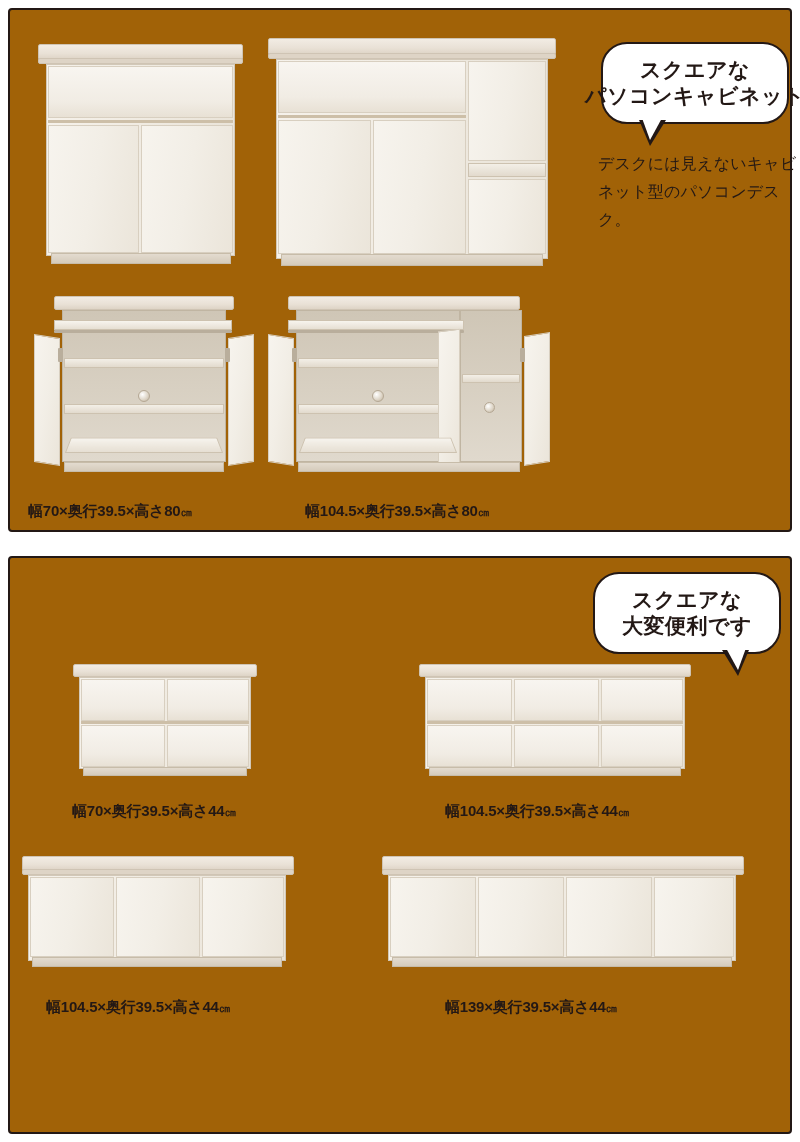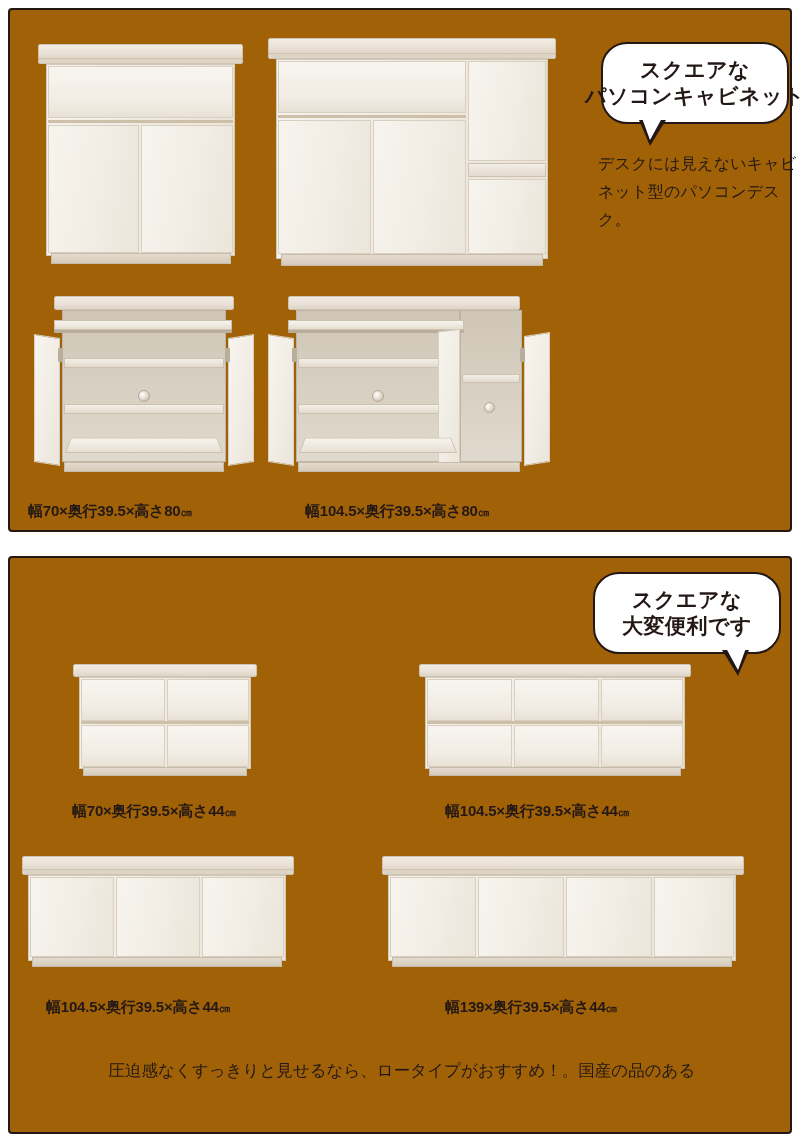--- a/index.html
+++ b/index.html
@@ -337,14 +337,13 @@
   </div>
   <div class="caption" style="left:36px; top:440px;">
     <span>幅104.5×奥行39.5×高さ44</span><span class="u">㎝</span>
   </div>
   <div class="caption" style="left:435px; top:440px;">
     <span>幅139×奥行39.5×高さ44</span><span class="u">㎝</span>
   </div>
 </div>
 
 <div id="copy-lowboard">
-  <div>圧迫感なくすっきりと見せるなら、ロータイプがおすすめ！。国産の品のある</div>
 </div>
 
 </body></html>

